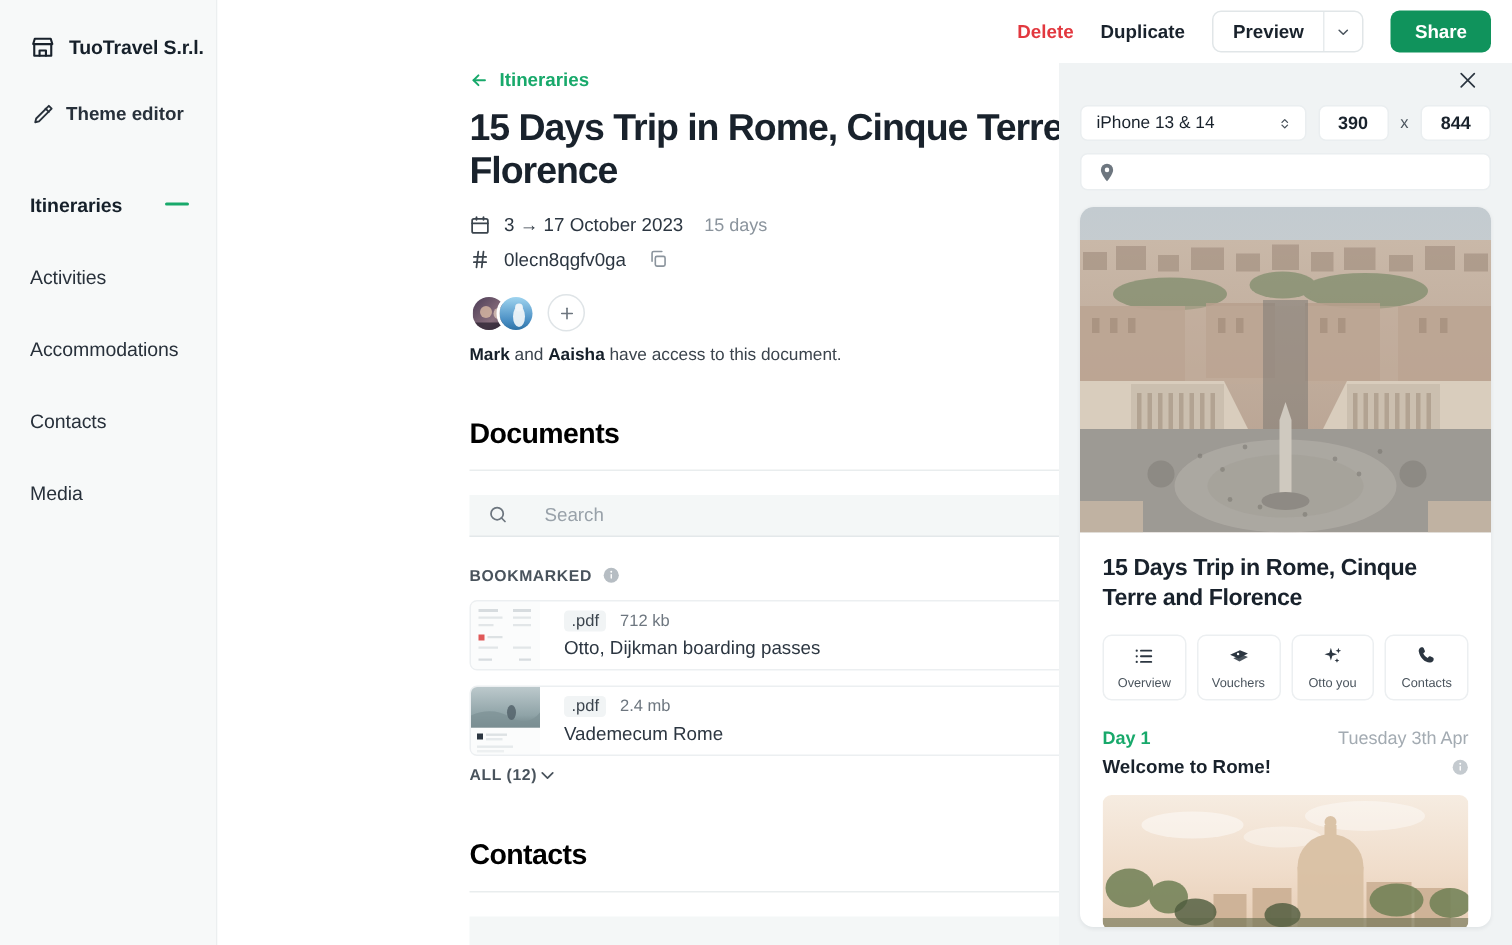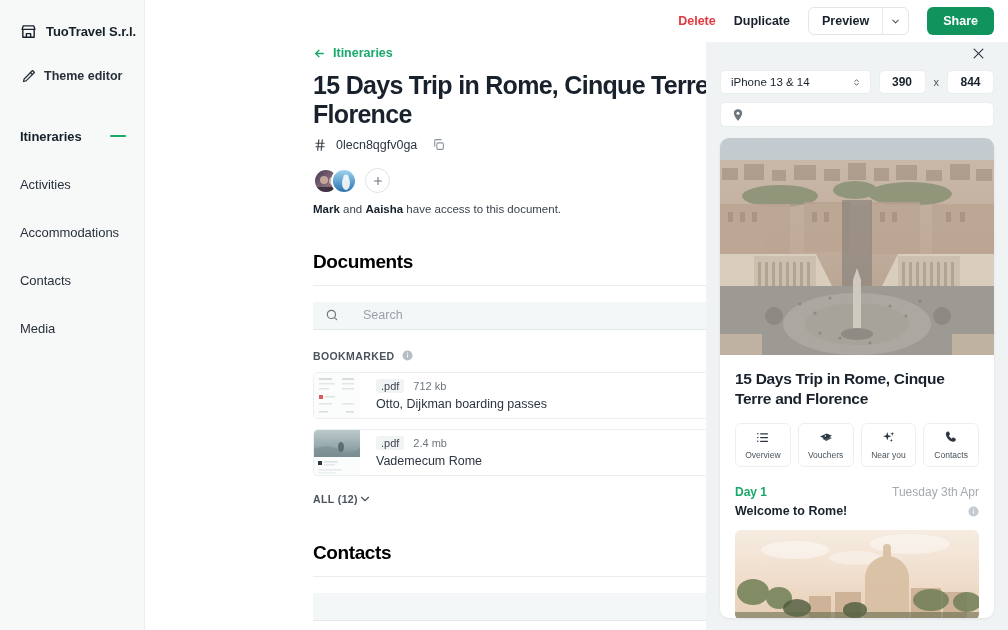--- a/index.html
+++ b/index.html
@@ -82,21 +82,21 @@
     border-radius: 5px; background: #fff; display: flex; overflow: hidden;
   }
   .doc-thumb { width: 46px; height: 45px; flex: 0 0 46px; background: #f2f4f5; overflow: hidden; position: relative; }
   .doc-body { padding: 6px 0 0 16px; }
   .doc-top { display: flex; align-items: center; gap: 9px; }
   .doc-ext { font-size: 11px; color: #3b444d; background: #f1f4f5; border-radius: 3px; padding: 1px 5px; font-weight: 400; }
   .doc-size { font-size: 11px; color: #6d767f; }
   .doc-name { margin-top: 4px; font-size: 12.5px; color: #2c3641; }
 
   .all-row {
-    margin-top: 16px; width: 400px; display: flex; align-items: center;
+    margin-top: 6px; width: 400px; display: flex; align-items: center;
     justify-content: flex-start; cursor: pointer;
   }
   .all-row span { font-size: 10.5px; font-weight: 700; color: #49535c; letter-spacing: 0.4px; }
 
   
   .preview-panel {
     width: 302px; flex: 0 0 302px; height: 630px; background: #f0f3f4;
     position: relative; padding: 0 14px;
   }
   .topbar {
@@ -221,20 +221,32 @@
           <svg class="ic" width="13" height="13" viewBox="0 0 24 24" fill="none" stroke="#18a96b" stroke-width="2.4" stroke-linecap="round" stroke-linejoin="round">
             <path d="M19 12H5"></path>
               <path d="M11 18l-6-6 6-6"></path>
           </svg>
         </span>
         <span>Itineraries</span>
       </div>
 
       <h1 class="page-title">15 Days Trip in Rome, Cinque Terre and Florence</h1>
 
+      <div class="meta-row">
+        <span>
+          <svg class="ic" width="14" height="14" viewBox="0 0 24 24" fill="none" stroke="#3b444d" stroke-width="2" stroke-linecap="round" stroke-linejoin="round">
+            <rect x="3" y="5" width="18" height="16" rx="2"></rect>
+              <path d="M3 10h18"></path>
+              <path d="M8 3v3"></path>
+              <path d="M16 3v3"></path>
+          </svg>
+        </span>
+        <span class="meta-text">3 → 17 October 2023</span>
+        <span class="meta-dim">15 days</span>
+      </div>
 
       <div class="meta-row2">
         <span>
           <svg class="ic" width="14" height="14" viewBox="0 0 24 24" fill="none" stroke="#3b444d" stroke-width="2" stroke-linecap="round">
             <path d="M5 9h14"></path>
               <path d="M5 15h14"></path>
               <path d="M10 3L8 21"></path>
               <path d="M16 3l-2 18"></path>
           </svg>
         </span>
@@ -573,21 +585,21 @@
             <span class="tab-label">Vouchers</span>
           </div>
           <div class="tab">
             <span>
               <svg class="ic" width="15" height="15" viewBox="0 0 24 24" fill="#2c3641">
                 <path d="M10 3 L11.6 8.2 L16.8 9.8 L11.6 11.4 L10 16.6 L8.4 11.4 L3.2 9.8 L8.4 8.2 Z"></path>
                 <path d="M18 3 L18.8 5.2 L21 6 L18.8 6.8 L18 9 L17.2 6.8 L15 6 L17.2 5.2 Z"></path>
                 <path d="M16.5 14 L17.2 15.8 L19 16.5 L17.2 17.2 L16.5 19 L15.8 17.2 L14 16.5 L15.8 15.8 Z"></path>
               </svg>
             </span>
-            <span class="tab-label">Near you</span>
+            <span class="tab-label">Otto you</span>
           </div>
           <div class="tab">
             <span>
               <svg class="ic" width="15" height="15" viewBox="0 0 24 24" fill="#2c3641">
                 <path d="M6.6 2.5c1 0 1.5.6 1.9 1.5l.9 2.2c.3.8.1 1.4-.6 1.9l-1.1.8c.9 2.1 2.6 3.9 4.8 4.9l.8-1.1c.5-.7 1.1-.9 1.9-.6l2.2.9c.9.4 1.5.9 1.5 1.9 0 2.4-2 4.1-4.3 3.7C9.3 18.6 4.4 13.6 3 7.2 2.5 4.7 4.2 2.5 6.6 2.5z"></path>
               </svg>
             </span>
             <span class="tab-label">Contacts</span>
           </div>
         </div>

